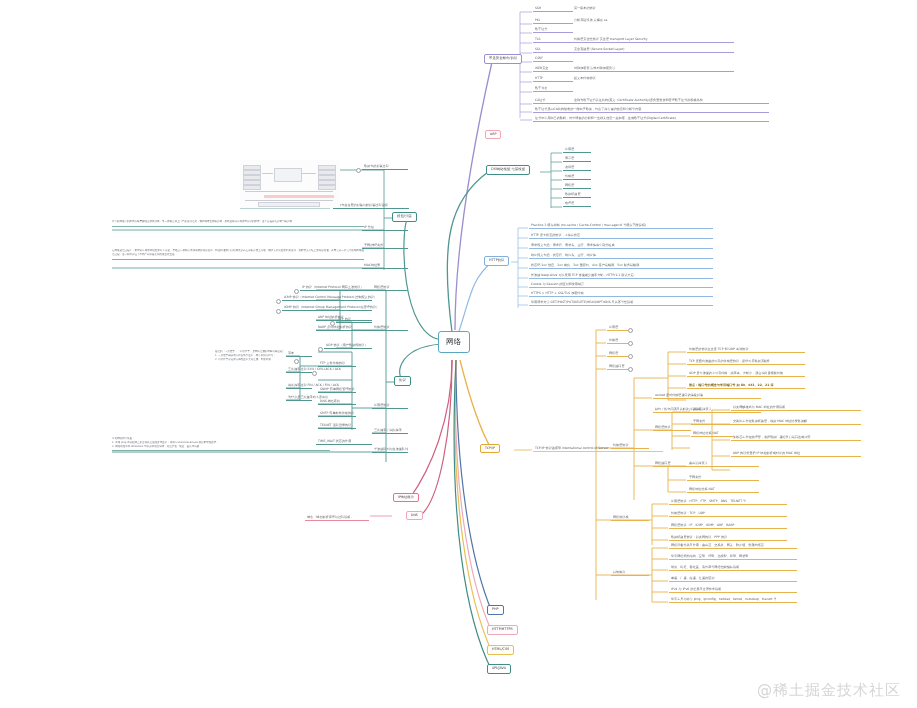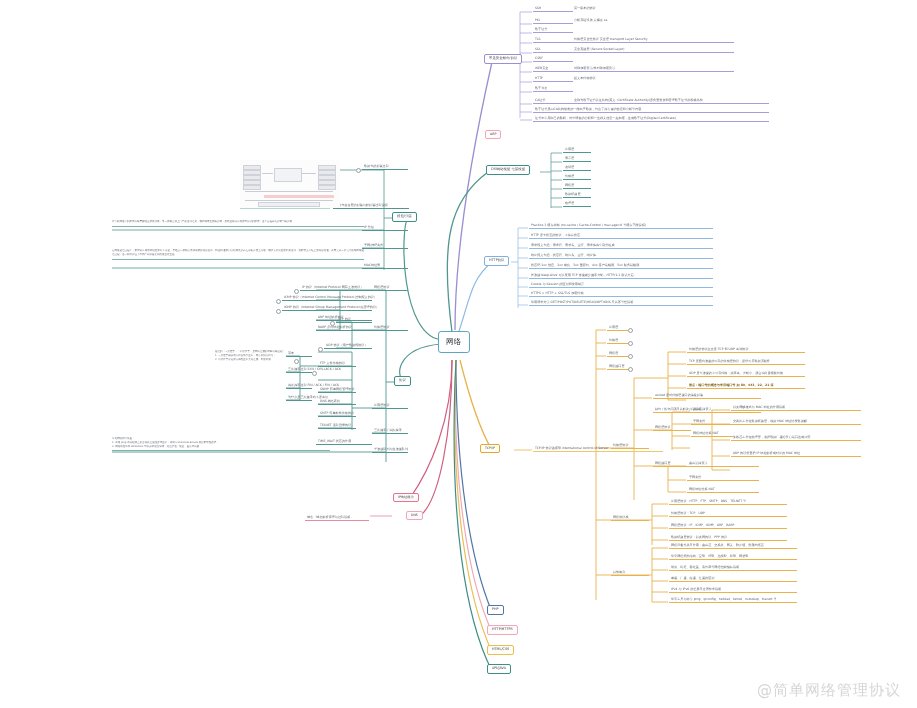--- a/index.html
+++ b/index.html
@@ -461,14 +461,14 @@
   <div class="node bx rose" style="left:487px;top:625px;font-size:3.4px;">
     <span>HTTP/HTTPS</span>
   </div>
   <div class="node bx gold" style="left:487px;top:645px;font-size:3.4px;">
     <span>HTML/CSS</span>
   </div>
   <div class="node bx green" style="left:487px;top:664px;font-size:3.4px;">
     <span>API/JAVA</span>
   </div>
 
-  <div class="wm">@简单网络管理协议</div>
+  <div class="wm">@稀土掘金技术社区</div>
 </div>
 
 </body></html>

